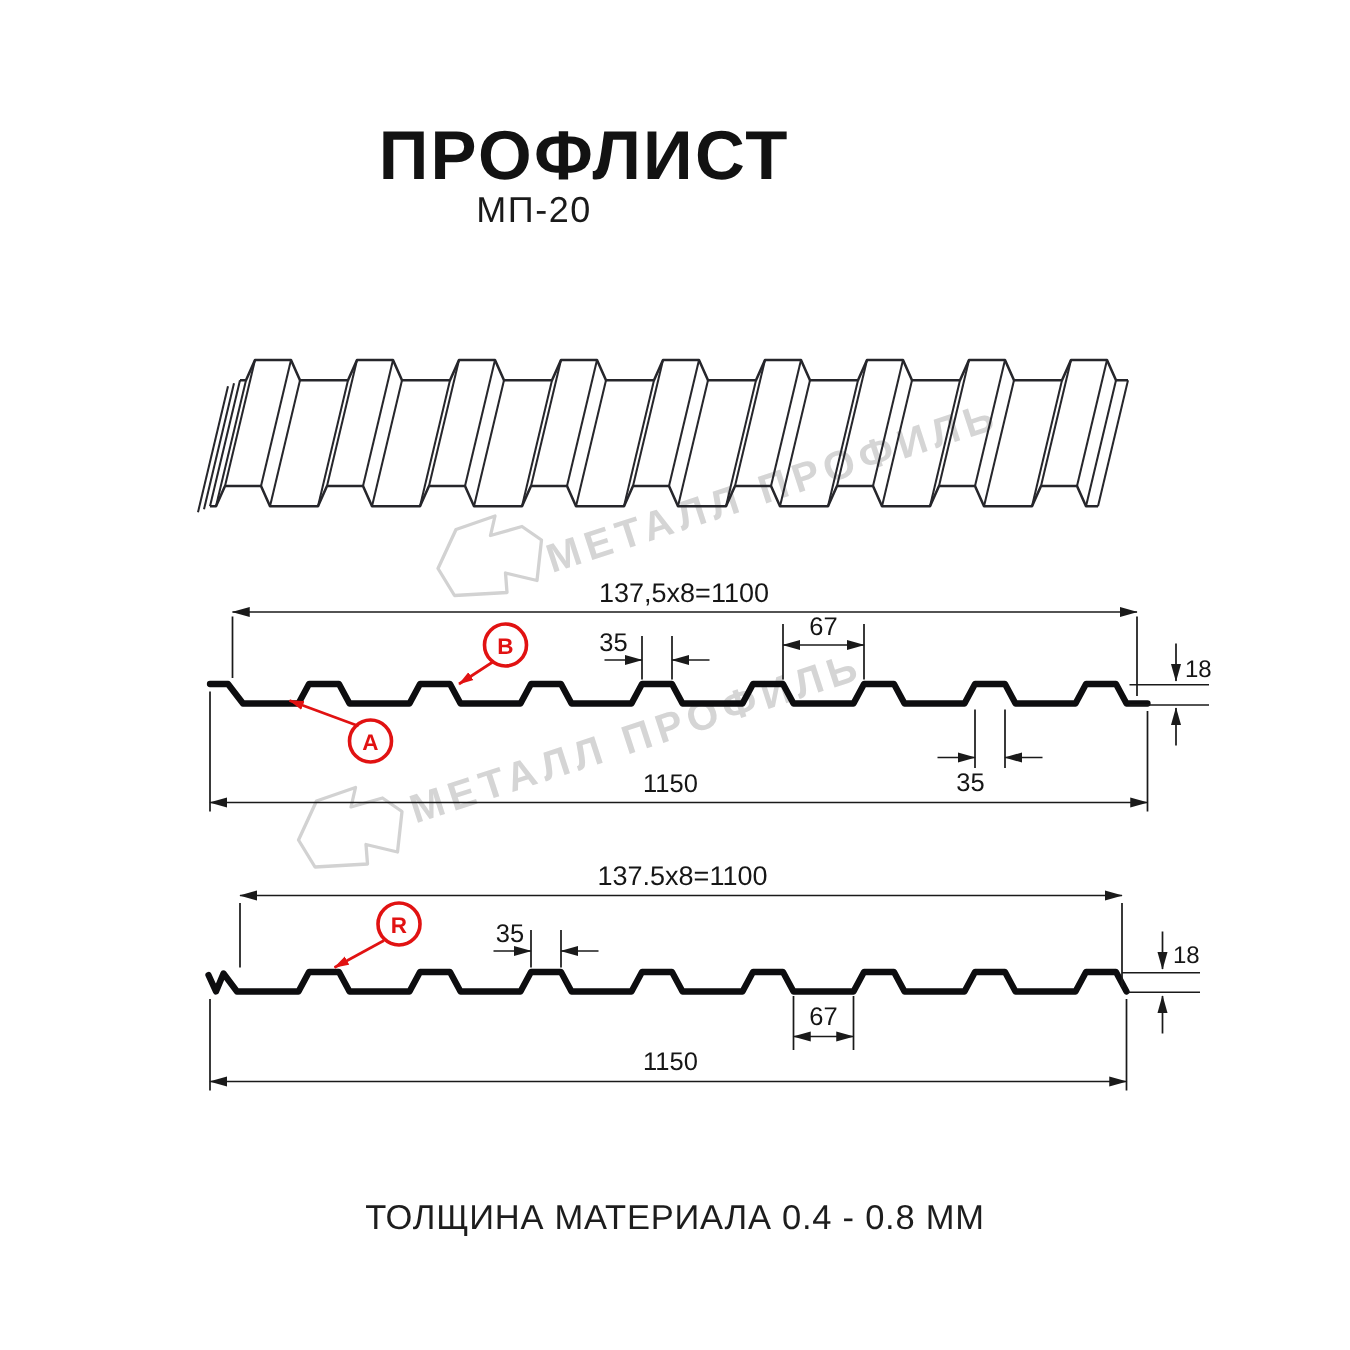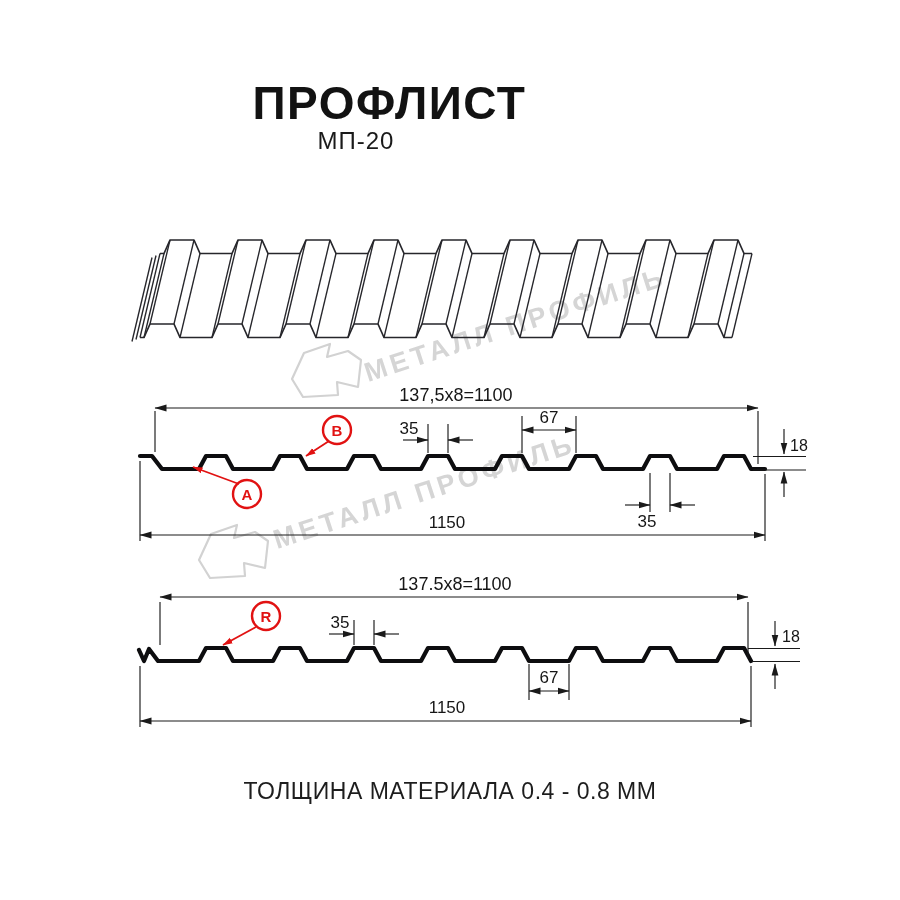--- a/index.html
+++ b/index.html
@@ -2,21 +2,21 @@
 <html><head>
 <meta charset="utf-8">
 <style>
   html,body{margin:0;padding:0;background:#ffffff;}
   body{width:900px;height:900px;position:relative;overflow:hidden;
        font-family:"Liberation Sans",sans-serif;color:#161616;}
   .title{position:absolute;top:76px;left:0;width:779px;text-align:center;
          font-size:46px;font-weight:800;letter-spacing:1.5px;color:#121212;}
   .subtitle{position:absolute;top:127px;left:0;width:712px;text-align:center;
             font-size:24px;font-weight:500;letter-spacing:1px;color:#1a1a1a;}
-  .footer{position:absolute;top:778px;left:0;width:900px;text-align:center;
+  .footer{position:absolute;top:798px;left:0;width:900px;text-align:center;
           font-size:23px;font-weight:500;letter-spacing:0.5px;color:#1d1d1d;}
   svg#diagram{position:absolute;left:0;top:0;}
   svg text{font-family:"Liberation Sans",sans-serif;}
   .s3{fill:none;stroke:#26262b;stroke-width:1.7;stroke-linejoin:round;}
   .s3f{stroke:#26262b;stroke-width:1.35;}
   .profile{fill:none;stroke:#0d0d0f;stroke-width:4.2;stroke-linejoin:round;stroke-linecap:round;}
   .dl{stroke:#1a1a1a;stroke-width:1.15;fill:none;}
   .dim{font-size:18px;fill:#161616;}
   .sm{font-size:17px;}
   .h18{font-size:16px;}

